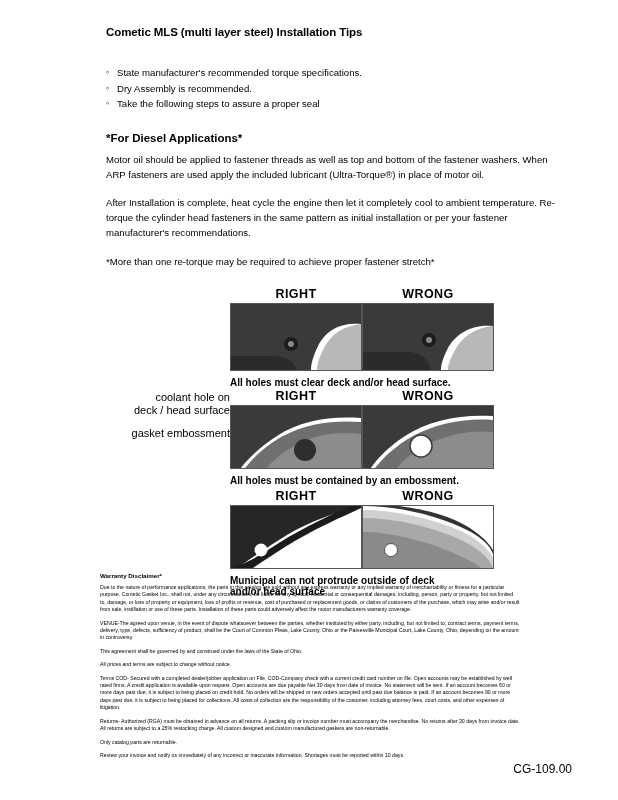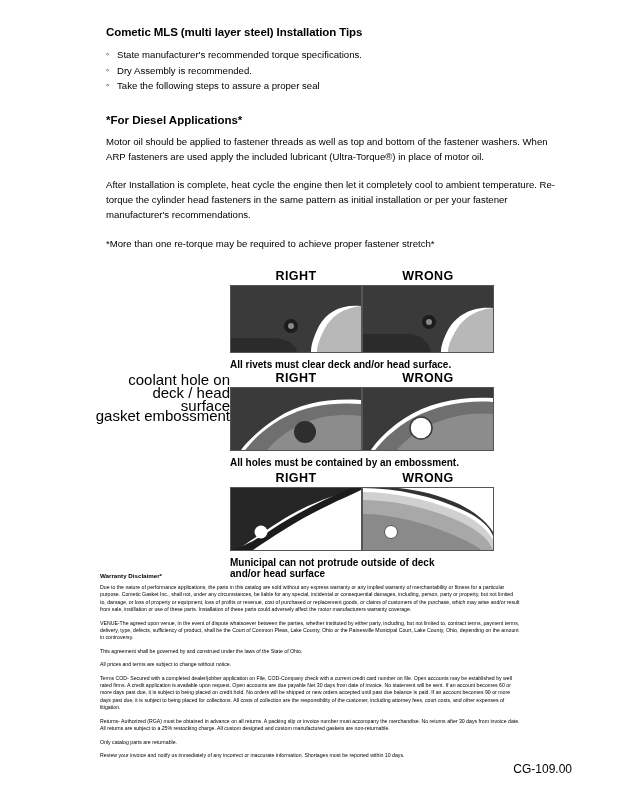--- a/index.html
+++ b/index.html
@@ -18,21 +18,21 @@
   .page {
     position: relative;
     width: 618px;
     height: 800px;
     box-sizing: border-box;
     padding: 26px 44px 10px 44px;
   }
   h1.title {
     font-size: 11.5px;
     font-weight: bold;
-    margin: 0 0 9px 62px;
+    margin: 0 0 27px 62px;
     letter-spacing: -0.1px;
   }
   ul.bullets {
     list-style: none;
     margin: 0 0 0 62px;
     padding: 0;
   }
   ul.bullets > li {
     font-size: 9.6px;
     line-height: 15.5px;
@@ -105,21 +105,21 @@
     position: relative;
   }
   .pair {
     position: absolute;
     display: flex;
   }
 
   
   .callout {
     position: absolute;
-    font-size: 15px;
+    font-size: 11px;
     text-align: right;
     line-height: 13px;
   }
   .leader {
     position: absolute;
     border-top: 1px solid #000;
     height: 0;
   }
 
   
@@ -190,21 +190,21 @@
             <rect x="0" y="0" width="130" height="66" fill="#ffffff"></rect>
             <path d="M0,0 H130 V22 C108,20 92,30 84,46 C79,56 78,62 78,66 H0 Z" fill="#3a3a3a"></path>
             <path d="M130,22 C110,24 98,34 91,48 C86,57 85,62 85,66 H130 Z" fill="#b8b8b8"></path>
             <path d="M0,48 H44 C58,48 66,56 68,66 H0 Z" fill="#2b2b2b"></path>
             <circle cx="66" cy="36" r="7" fill="#1c1c1c"></circle>
             <circle cx="66" cy="36" r="3" fill="#8a8a8a"></circle>
           </svg>
         </div>
       </div>
     </div>
-    <div class="row-caption" style="position:absolute; left:186px; top:86px;">All rivets must clear deck and/or head surface.</div>
+    <div class="row-caption" style="position:absolute; left:186px; top:86px;">All holes must clear deck and/or head surface.</div>
 
     <div class="callout" style="left:66px; top:104px; width:120px;">
       <div>coolant hole on</div>
       <div>deck / head surface</div>
     </div>
     <div class="leader" style="left:188px; top:124px; width:60px;"></div>
 
     <div class="callout" style="left:42px; top:140px; width:144px;">
       <div>gasket embossment</div>
     </div>

